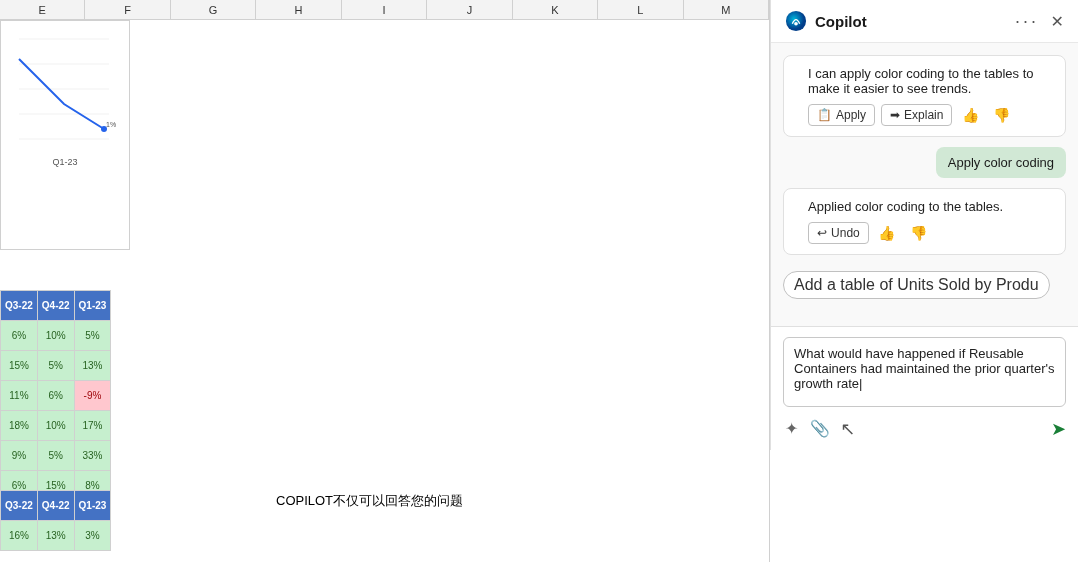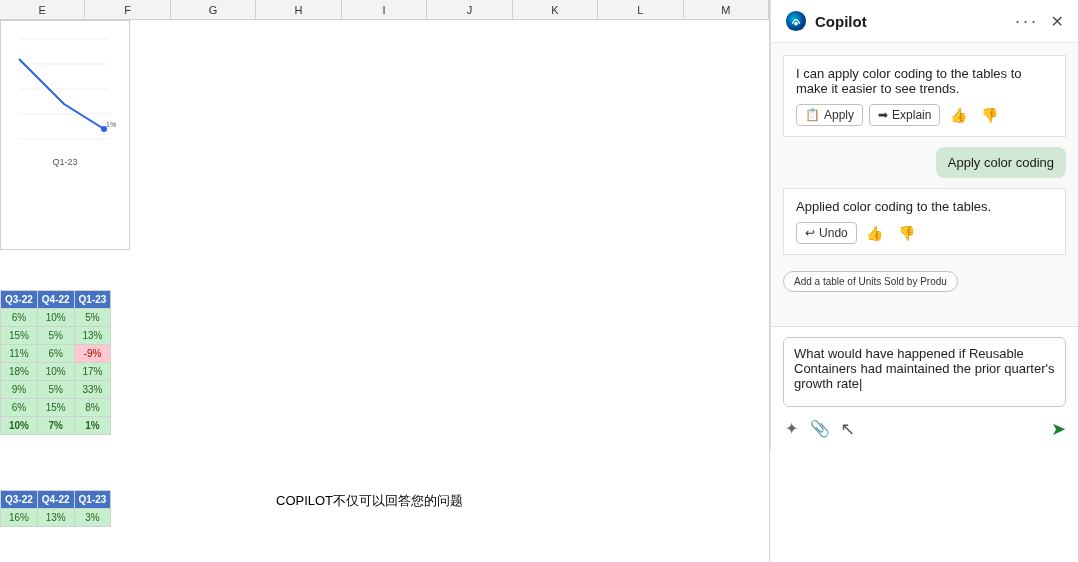--- a/index.html
+++ b/index.html
@@ -70,21 +70,21 @@
       top: 490px;
       left: 0;
       border-collapse: collapse;
     }
     .data-table-1 td, .data-table-2 td {
       border: 1px solid #d0d0d0;
       font-size: 10px;
       padding: 1px 4px;
       text-align: center;
       min-width: 32px;
-      height: 18px;
+      height: 30px;
     }
     .cell-green { background: #c6efce; color: #276221; }
     .cell-red { background: #ffc7ce; color: #9c0006; }
     .cell-header-blue { background: #4472c4; color: #fff; font-weight: bold; }
 
     
     .watermark {
       position: absolute;
       top: 490px;
       left: 270px;
@@ -142,22 +142,22 @@
       overflow-y: auto;
       padding: 12px;
       display: flex;
       flex-direction: column;
       gap: 10px;
     }
 
     .msg-assistant {
       background: #fff;
       border: 1px solid #e0e0e0;
-      border-radius: 0;
-      padding: 10px 12px;
+      border-radius: 8px;
+      padding: 10px 24px;
       font-size: 13px;
       color: #222;
       max-width: 100%;
     }
     .msg-user {
       background: #d1e8d5;
       border-radius: 8px;
       padding: 8px 12px;
       font-size: 13px;
       color: #1a1a1a;
@@ -198,21 +198,21 @@
       display: flex;
       flex-wrap: wrap;
       gap: 6px;
       margin-top: 6px;
     }
     .chip {
       background: #fff;
       border: 1px solid #c0c0c0;
       border-radius: 14px;
       padding: 4px 10px;
-      font-size: 10px;
+      font-size: 16px;
       cursor: pointer;
       color: #333;
       white-space: nowrap;
     }
 
     
     .input-area {
       border-top: 1px solid #e0e0e0;
       background: #fff;
       padding: 10px 12px;

